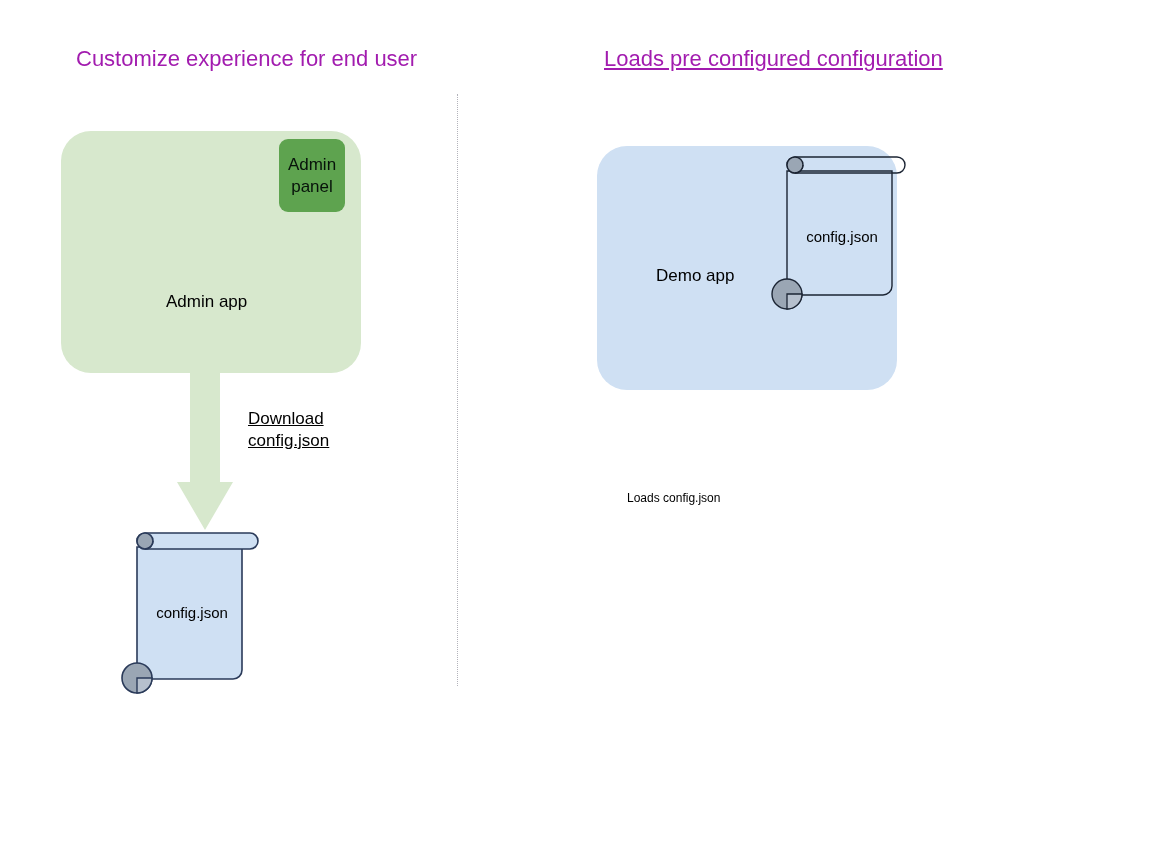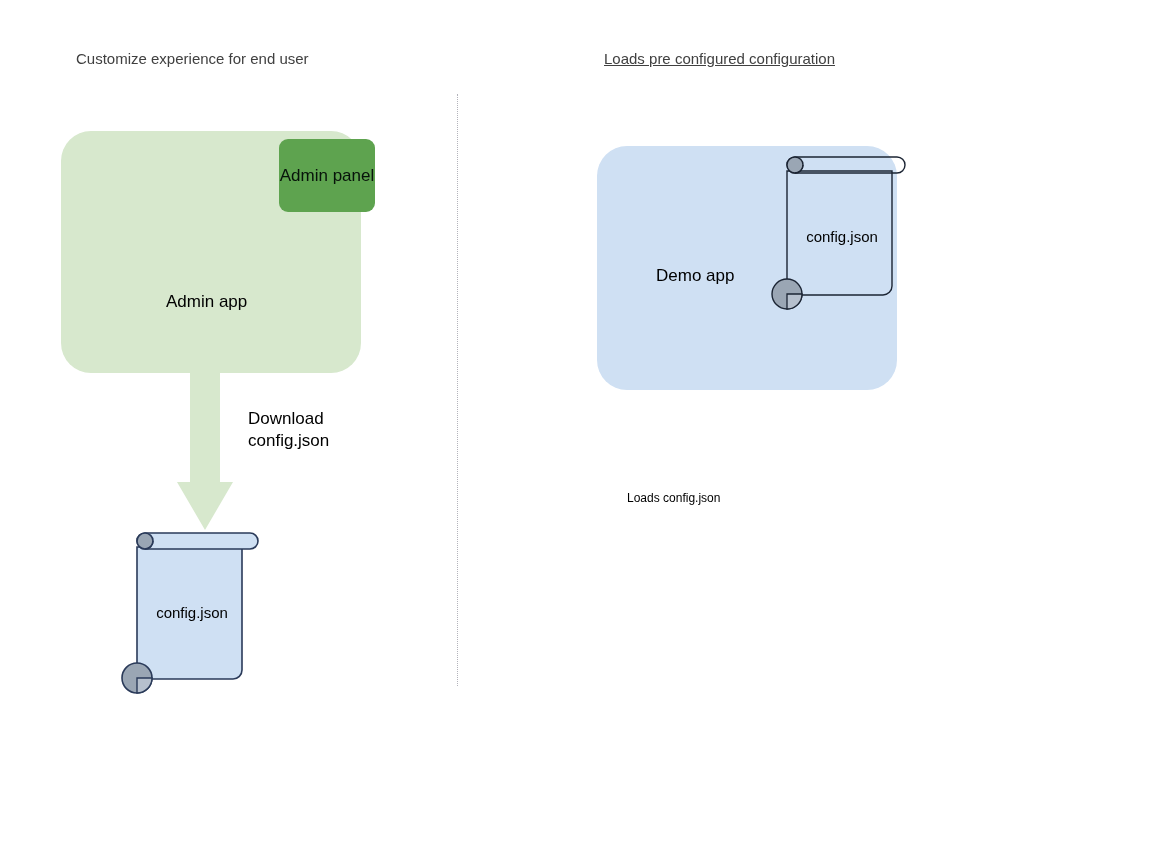--- a/index.html
+++ b/index.html
@@ -19,23 +19,23 @@
   .canvas {
     position: absolute;
     left: 0; top: 0;
     width: 1152px;
     height: 864px;
   }
 
   
   .col-title {
     position: absolute;
-    font-size: 15px;
-    line-height: 22px;
-    color: #404040;
+    font-size: 22px;
+    line-height: 22px;
+    color: #a21caf;
     white-space: nowrap;
   }
   #title-left  { left: 76px;  top: 48px; }
   #title-right { left: 604px; top: 48px; text-decoration: underline; }
 
   
   .divider {
     position: absolute;
     left: 457px;
     top: 94px;
@@ -67,21 +67,21 @@
     white-space: nowrap;
     color: #000;
   }
   #admin-app-label { left: 166px; top: 243px; margin-top: 48px; }
   #demo-app-label  { left: 656px; top: 259px; margin-top: 6px; }
 
   
   #admin-panel-chip {
     position: absolute;
     left: 279px; top: 139px;
-    width: 96px; height: 73px;
+    width: 66px; height: 73px;
     background: #5ea34f;
     border-radius: 9px;
     display: flex;
     align-items: center;
     justify-content: center;
     text-align: center;
   }
   #admin-panel-chip .chip-text {
     font-size: 17px;
     line-height: 22px;
@@ -97,20 +97,21 @@
     height: 162px;
   }
   .arrow-label {
     position: absolute;
     left: 248px;
     top: 408px;
     font-size: 17px;
     line-height: 22px;
     color: #000;
     white-space: nowrap;
+    text-decoration: underline;
   }
   .arrow-label span { display: block; }
 
   
   .scroll-doc { position: absolute; }
   #scroll-left  { left: 116px; top: 525px;  width: 152px; height: 170px; }
   #scroll-right { left: 766px; top: 149px;  width: 152px; height: 162px; }
 
   .scroll-doc .doc-label {
     position: absolute;

